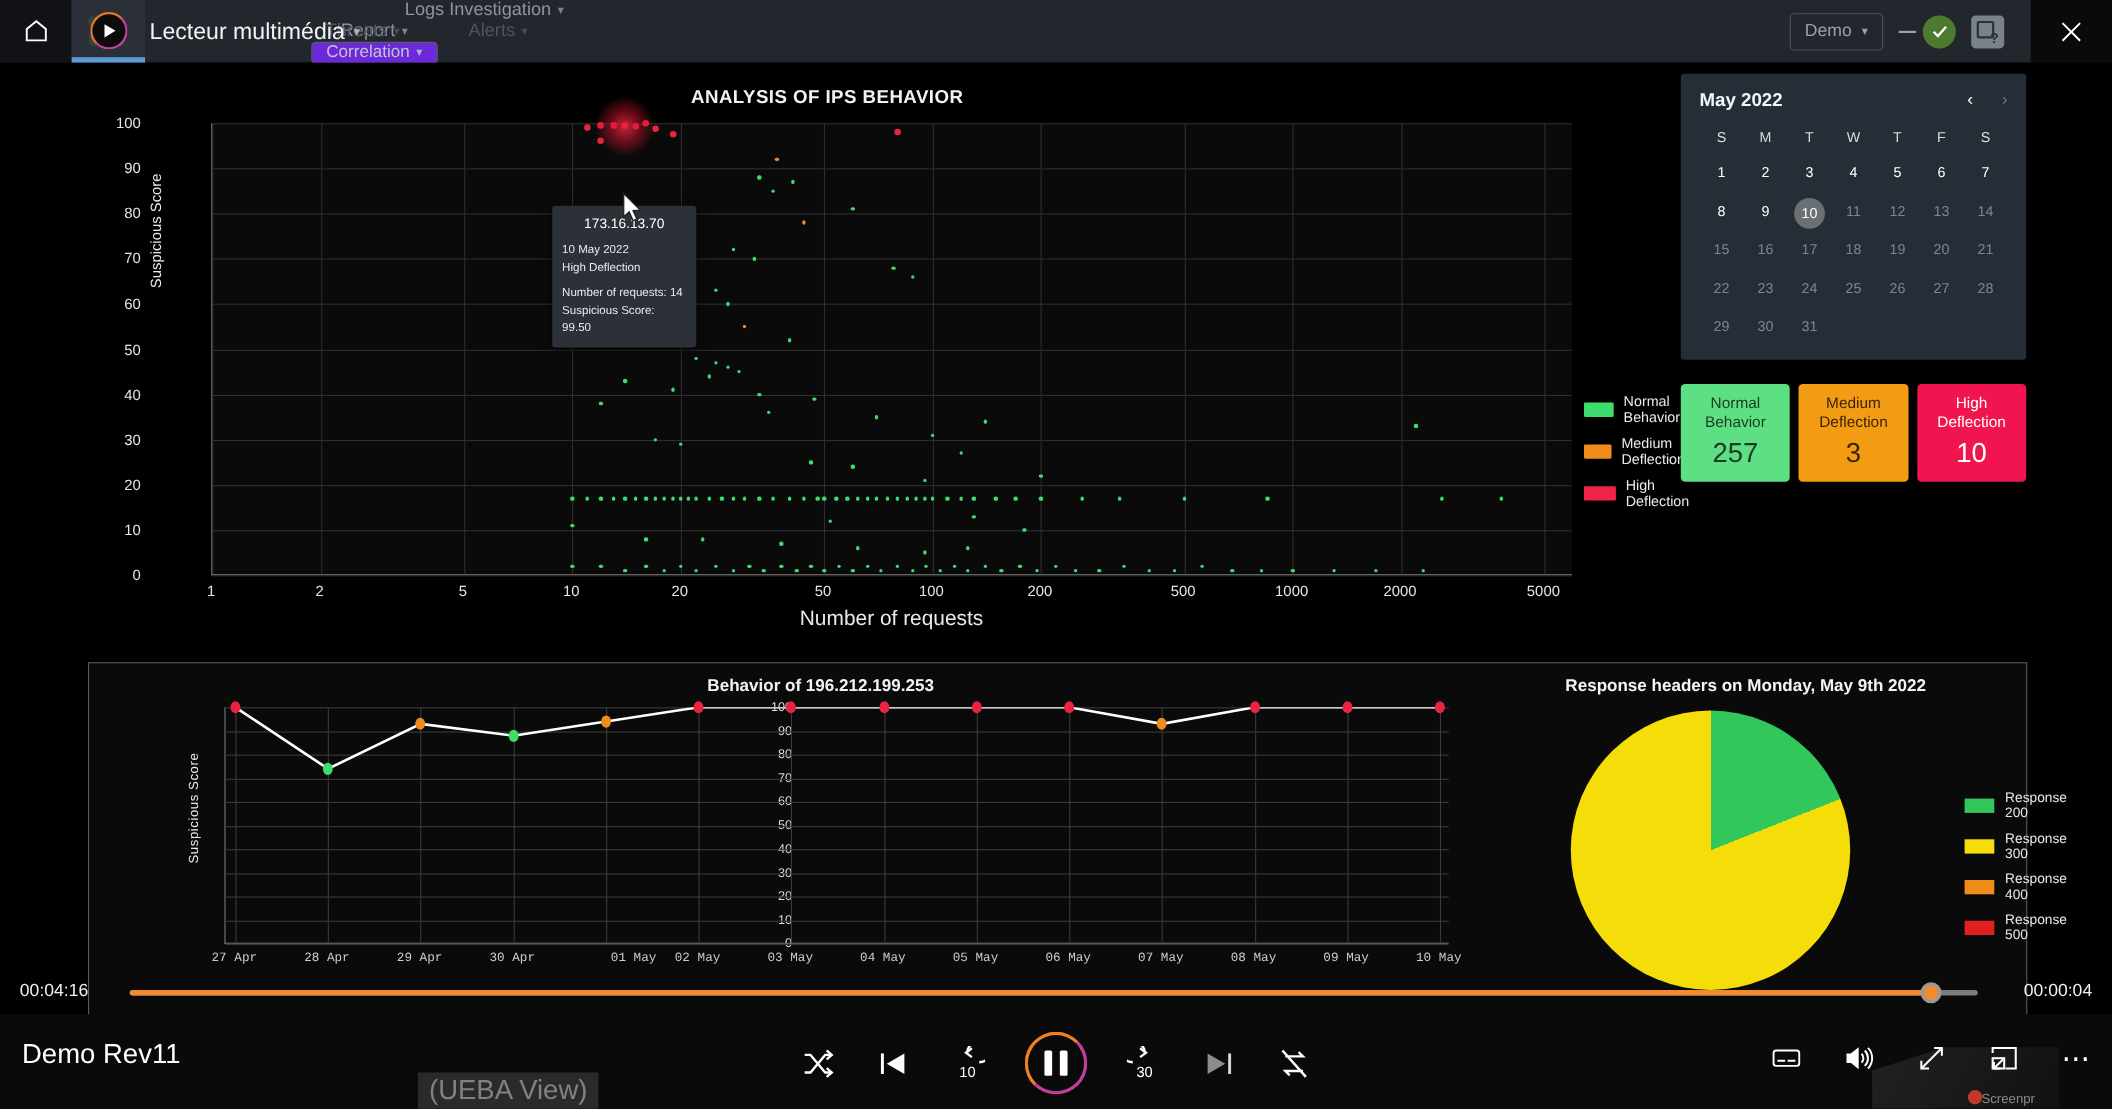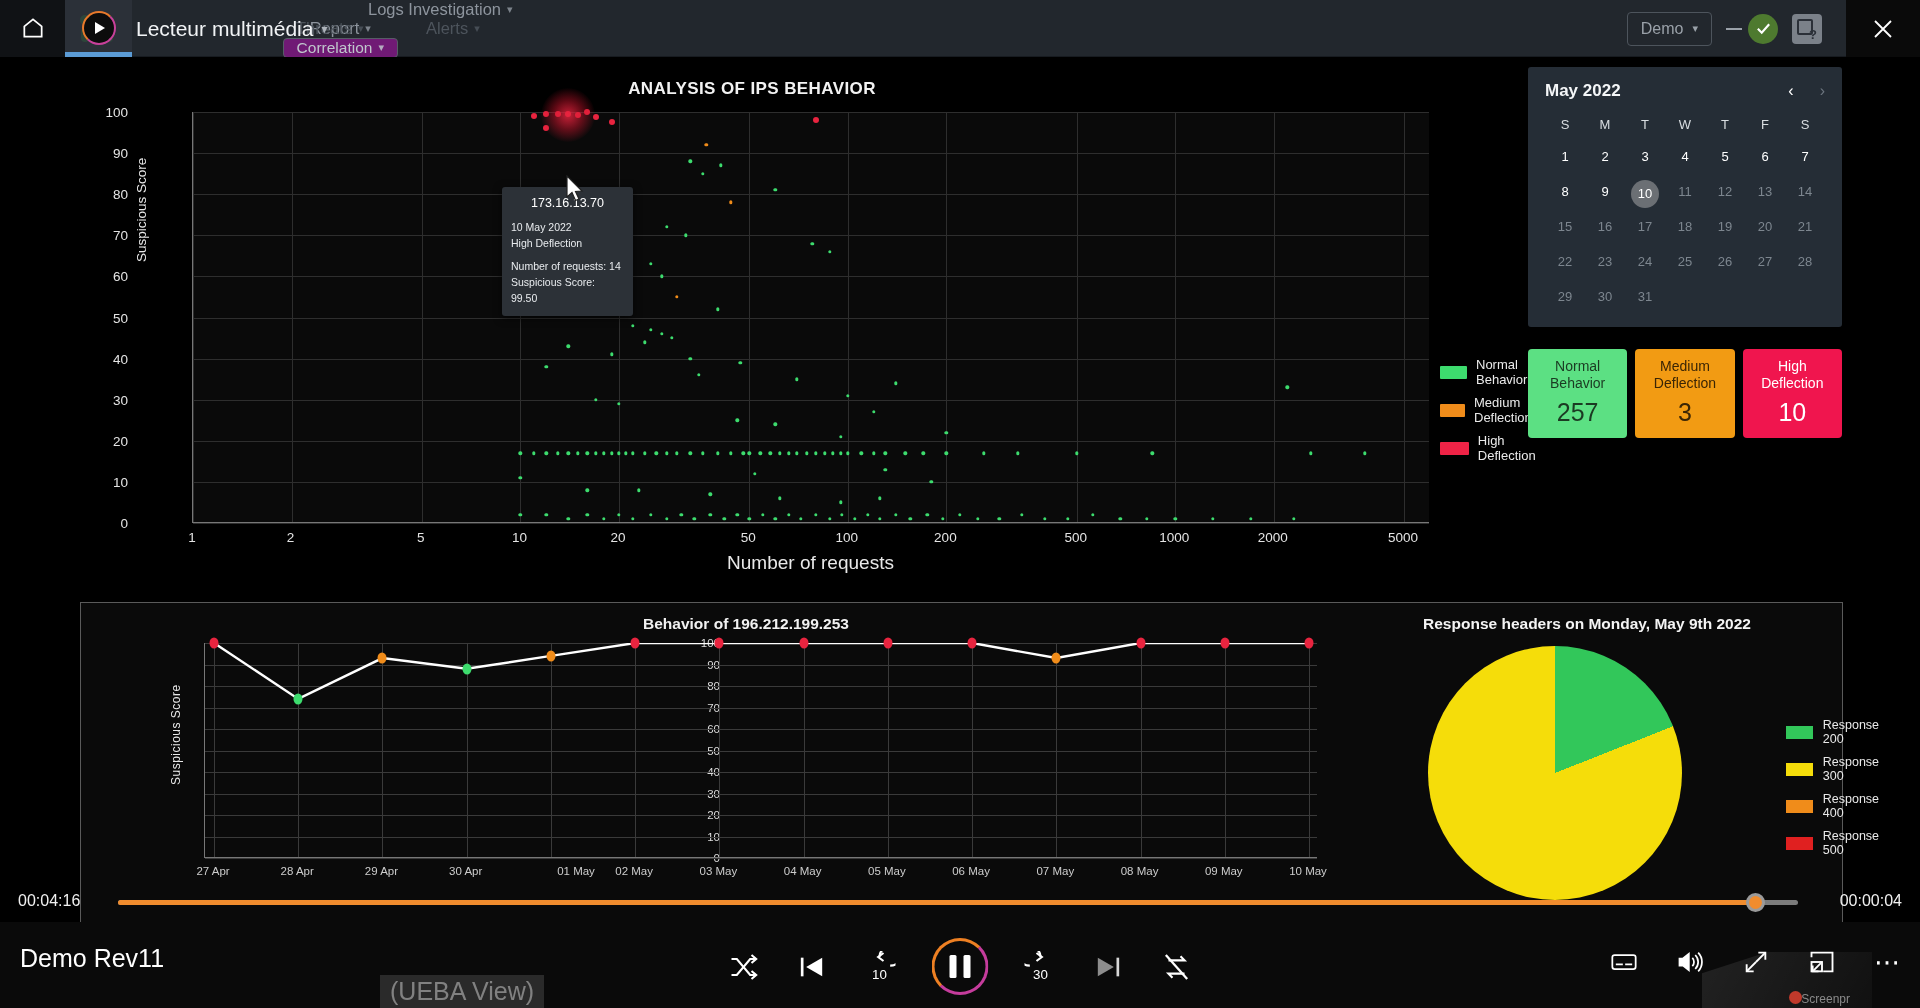--- a/index.html
+++ b/index.html
@@ -42,21 +42,21 @@
 
   .navitems { display: flex; align-items: center; height: 57px; margin-left: 16px; position: relative; flex-direction: column; }
   .navitem {
     color: #8d949d; font-size: 16.5px; padding: 0 20px; height: 57px;
     display: flex; align-items: center; gap: 6px; white-space: nowrap;
   }
   .navitem.ghost { color: #4d545c; position: absolute; }
   .navitem .chev { font-size: 11px; opacity: .85; }
   .navitem.boxed {
     height: 33px; border: 1px solid #565d66; border-radius: 4px;
-    background: #701a75; padding: 0 13px; color: #c0c6cd; font-size: 15.5px;
+    background: #6d28d9; padding: 0 13px; color: #c0c6cd; font-size: 15.5px;
     margin: 0 6px;
   }
   .navitem.boxed.plain { background: #31363d; }
   .navitem.boxed.active { border-color: #3f7fb5; background: #2d333a; }
 
   
   .player-title-overlay {
     position: absolute; left: 132px; top: 0; height: 57px;
     display: flex; align-items: center; gap: 8px;
     padding-left: 4px; z-index: 5;
@@ -184,21 +184,21 @@
   }
   .line-plot {
     position:absolute; left: 123px; top: 40px; width: 1113px; height: 215px;
     border-left:1px solid #777; border-bottom:1px solid #777;
   }
   .lytick { position:absolute; right: 1122px; color:#dcdcdc; font-size: 11.5px; transform: translateY(-50%); width: 40px; text-align:right; }
   .lylab {
     position:absolute; left: 88px; top: 182px; color:#e9e9e9; font-size: 12px;
     transform: rotate(-90deg); transform-origin: left top; white-space:nowrap; letter-spacing:.5px;
   }
-  .lxtick { position:absolute; top: 262px; color:#cdcdcd; font-size: 11.5px; transform: translateX(-50%); }
+  .lxtick { position:absolute; top: 262px; color:#cdcdcd; font-size: 11.5px; transform: translateX(-50%); font-family: Liberation Mono, monospace; }
   .lpt { position:absolute; width: 9px; height: 11px; border-radius:50%; transform: translate(-50%,-50%); z-index:4;}
 
   .pie-title {
     position:absolute; left: 1250px; top: 12px; width: 512px; text-align:center;
     color:#f4f4f4; font-size: 15.5px; font-weight:bold;
   }
   .pie { position:absolute; left: 1347px; top: 43px; width: 254px; height: 254px; border-radius:50%; }
   .pie-legend { position:absolute; left: 1705px; top: 115px; }
   .pl-row { display:flex; align-items:center; gap: 10px; margin-bottom: 9px; }
   .pl-sw { width: 34px; height: 13px; }

